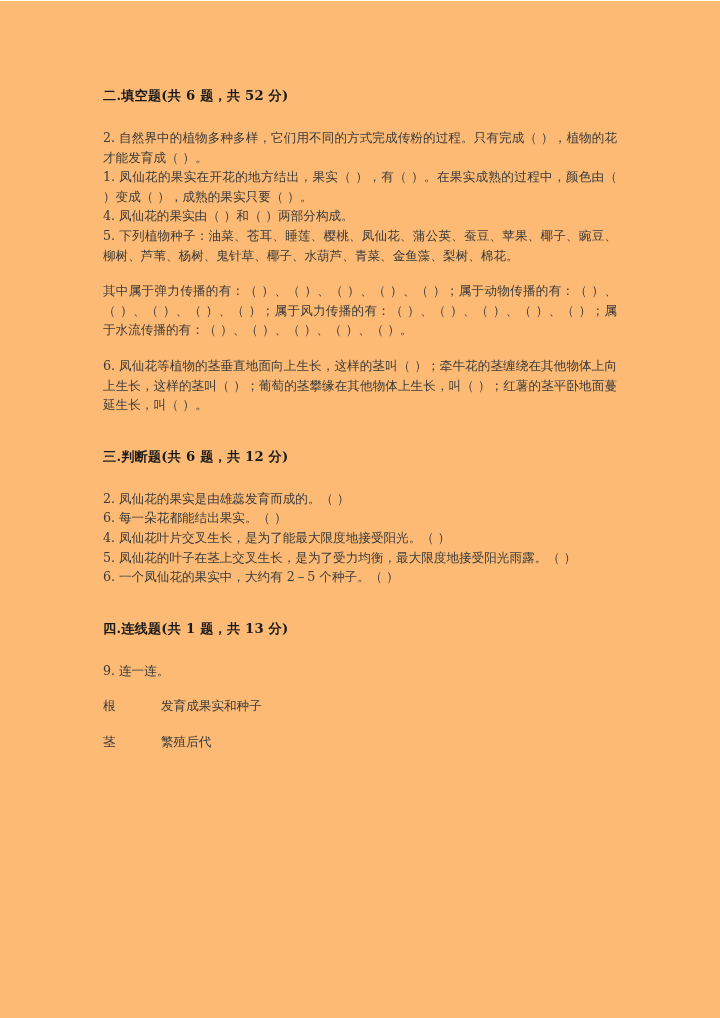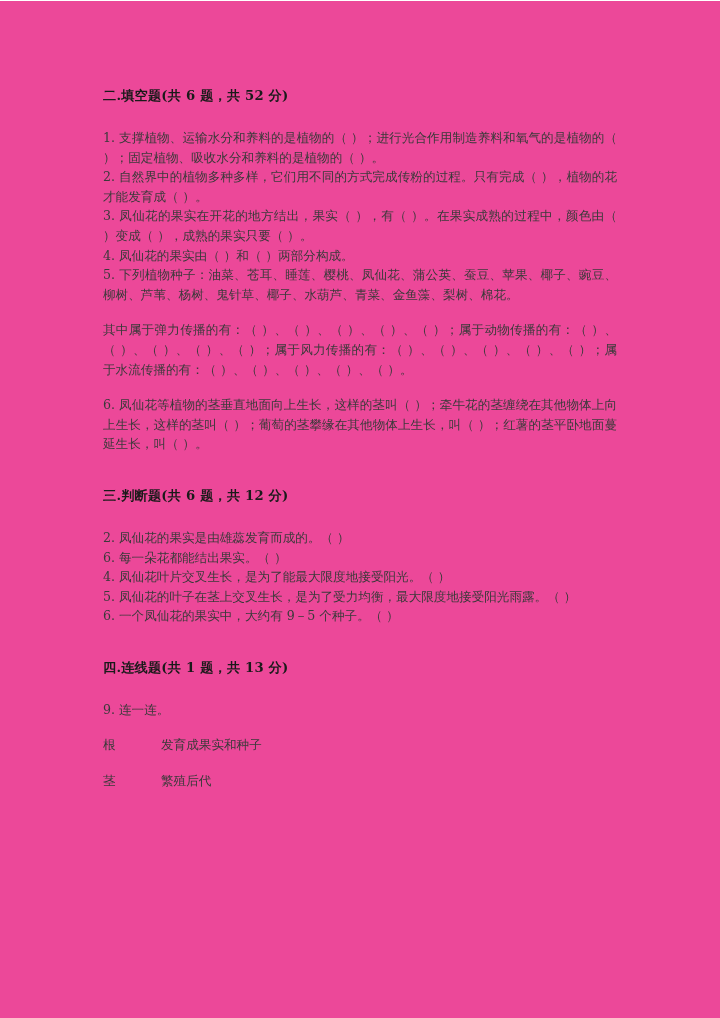--- a/index.html
+++ b/index.html
@@ -15,21 +15,21 @@
     font-family: "DejaVu Serif", "Liberation Serif", serif;
     color: #2b2b2b;
     overflow: hidden;
   }
   .page {
     position: absolute;
     left: 0;
     top: 0;
     width: 720px;
     height: 1018px;
-    background: #ec4899;
+    background: #fdba74;
   }
   .content {
     position: absolute;
     left: 103px;
     top: 86px;
     width: 514px;
   }
   .section-heading {
     font-weight: bold;
     font-size: 13.2px;
@@ -81,25 +81,24 @@
 
 <div class="page">
   <div class="scan-edge-top"></div>
 
   <div class="content">
 
     <div class="section-heading">二.填空题(共 6 题，共 52 分)</div>
 
     <div class="spacer-lg"></div>
 
-    <div class="qblock">1. 支撑植物、运输水分和养料的是植物的（            ）；进行光合作用制造养料和氧气的是植物的（            ）；固定植物、吸收水分和养料的是植物的（            ）。</div>
 
     <div class="qblock">2. 自然界中的植物多种多样，它们用不同的方式完成传粉的过程。只有完成（            ），植物的花才能发育成（            ）。</div>
 
-    <div class="qblock">3. 凤仙花的果实在开花的地方结出，果实（            ），有（            ）。在果实成熟的过程中，颜色由（            ）变成（            ），成熟的果实只要（            ）。</div>
+    <div class="qblock">1. 凤仙花的果实在开花的地方结出，果实（            ），有（            ）。在果实成熟的过程中，颜色由（            ）变成（            ），成熟的果实只要（            ）。</div>
 
     <div class="qblock">4. 凤仙花的果实由（            ）和（            ）两部分构成。</div>
 
     <div class="qblock">5. 下列植物种子：油菜、苍耳、睡莲、樱桃、凤仙花、蒲公英、蚕豆、苹果、椰子、豌豆、柳树、芦苇、杨树、鬼针草、椰子、水葫芦、青菜、金鱼藻、梨树、棉花。</div>
 
     <div class="spacer-md"></div>
 
     <div class="qblock">其中属于弹力传播的有：（            ）、（            ）、（            ）、（            ）、（            ）；属于动物传播的有：（            ）、（            ）、（            ）、（            ）、（            ）；属于风力传播的有：（            ）、（            ）、（            ）、（            ）、（            ）；属于水流传播的有：（            ）、（            ）、（            ）、（            ）、（            ）。</div>
 
     <div class="spacer-md"></div>
@@ -115,21 +114,21 @@
 
 
     <div class="qblock nowrapline">2. 凤仙花的果实是由雄蕊发育而成的。（        ）</div>
 
     <div class="qblock nowrapline">6. 每一朵花都能结出果实。（      ）</div>
 
     <div class="qblock nowrapline">4. 凤仙花叶片交叉生长，是为了能最大限度地接受阳光。（        ）</div>
 
     <div class="qblock">5. 凤仙花的叶子在茎上交叉生长，是为了受力均衡，最大限度地接受阳光雨露。（      ）</div>
 
-    <div class="qblock nowrapline">6. 一个凤仙花的果实中，大约有 9－5 个种子。（       ）</div>
+    <div class="qblock nowrapline">6. 一个凤仙花的果实中，大约有 2－5 个种子。（       ）</div>
 
     <div class="spacer-lg"></div>
     <div class="spacer-sm"></div>
 
     <div class="section-heading">四.连线题(共 1 题，共 13 分)</div>
 
     <div class="spacer-lg"></div>
 
     <div class="qblock">9. 连一连。</div>
 

